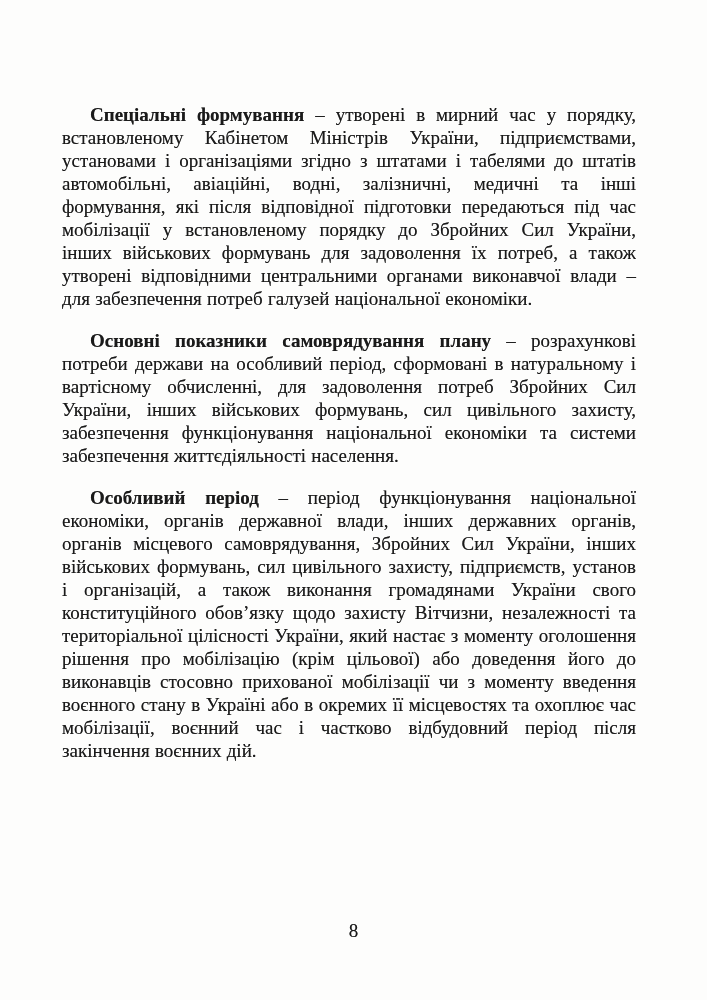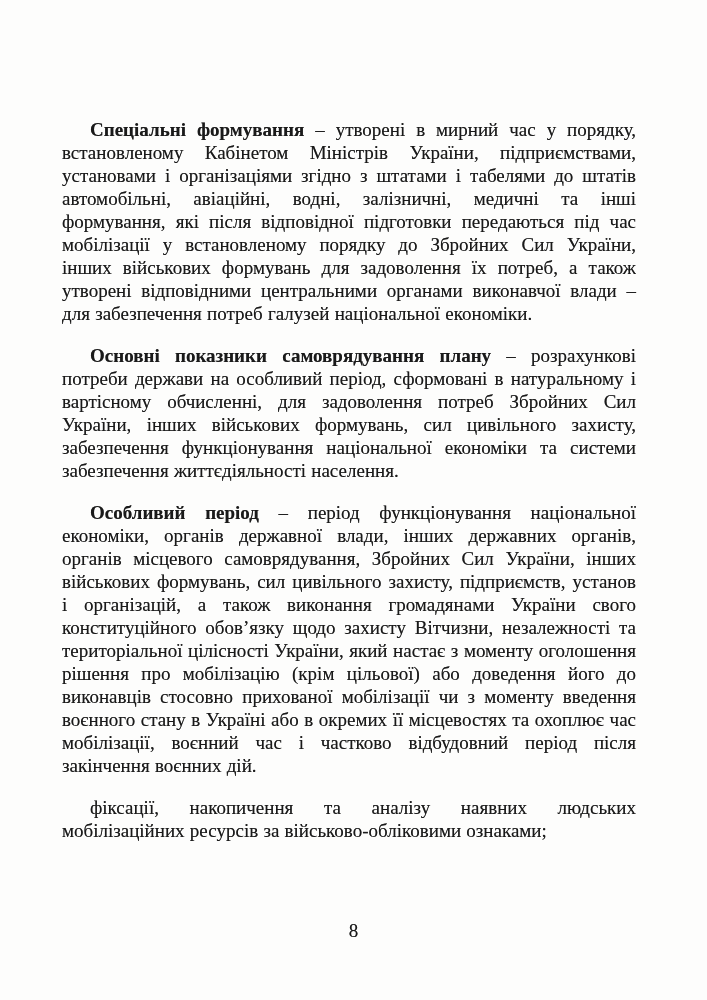--- a/index.html
+++ b/index.html
@@ -16,21 +16,21 @@
     position: absolute;
     inset: 0;
   }
   .text-block {
     position: absolute;
     left: 62px;
     top: 103px;
     width: 574px;
   }
   .para {
-    margin: 15px 0 19px 0;
+    margin: 0 0 19px 0;
     font-size: 19px;
     line-height: 23px;
     text-align: justify;
     text-indent: 28px;
     word-spacing: 0.5px;
     text-shadow: 0 0 0.5px rgba(25,25,25,0.55);
   }
   .para .term { font-weight: bold; }
   .para.tight { margin-bottom: 0; }
   .page-number {
@@ -51,21 +51,20 @@
 
   <main class="text-block">
 
     <p class="para"><b class="term">Спеціальні формування</b><span> – утворені в мирний час у порядку, встановленому Кабінетом Міністрів України, підприємствами, установами і організаціями згідно з штатами і табелями до штатів автомобільні, авіаційні, водні, залізничні, медичні та інші формування, які після відповідної підготовки передаються під час мобілізації у встановленому порядку до Збройних Сил України, інших військових формувань для задоволення їх потреб, а також утворені відповідними центральними органами виконавчої влади – для забезпечення потреб галузей національної економіки.</span></p>
 
     <p class="para"><b class="term">Основні показники самоврядування плану</b><span> – розрахункові потреби держави на особливий період, сформовані в натуральному і вартісному обчисленні, для задоволення потреб Збройних Сил України, інших військових формувань, сил цивільного захисту, забезпечення функціонування національної економіки та системи забезпечення життєдіяльності населення.</span></p>
 
     <p class="para"><b class="term">Особливий період</b><span> – період функціонування національної економіки, органів державної влади, інших державних органів, органів місцевого самоврядування, Збройних Сил України, інших військових формувань, сил цивільного захисту, підприємств, установ і організацій, а також виконання громадянами України свого конституційного обов’язку щодо захисту Вітчизни, незалежності та територіальної цілісності України, який настає з моменту оголошення рішення про мобілізацію (крім цільової) або доведення його до виконавців стосовно прихованої мобілізації чи з моменту введення воєнного стану в Україні або в окремих її місцевостях та охоплює час мобілізації, воєнний час і частково відбудовний період після закінчення воєнних дій.</span></p>
 
 
-    <p class="para">фіксації, накопичення та аналізу наявних людських мобілізаційних ресурсів за військово-обліковими ознаками;</p>
 
   </main>
 
   <footer>
     <div class="page-number">8</div>
   </footer>
 
 </div>
 
 </body></html>

